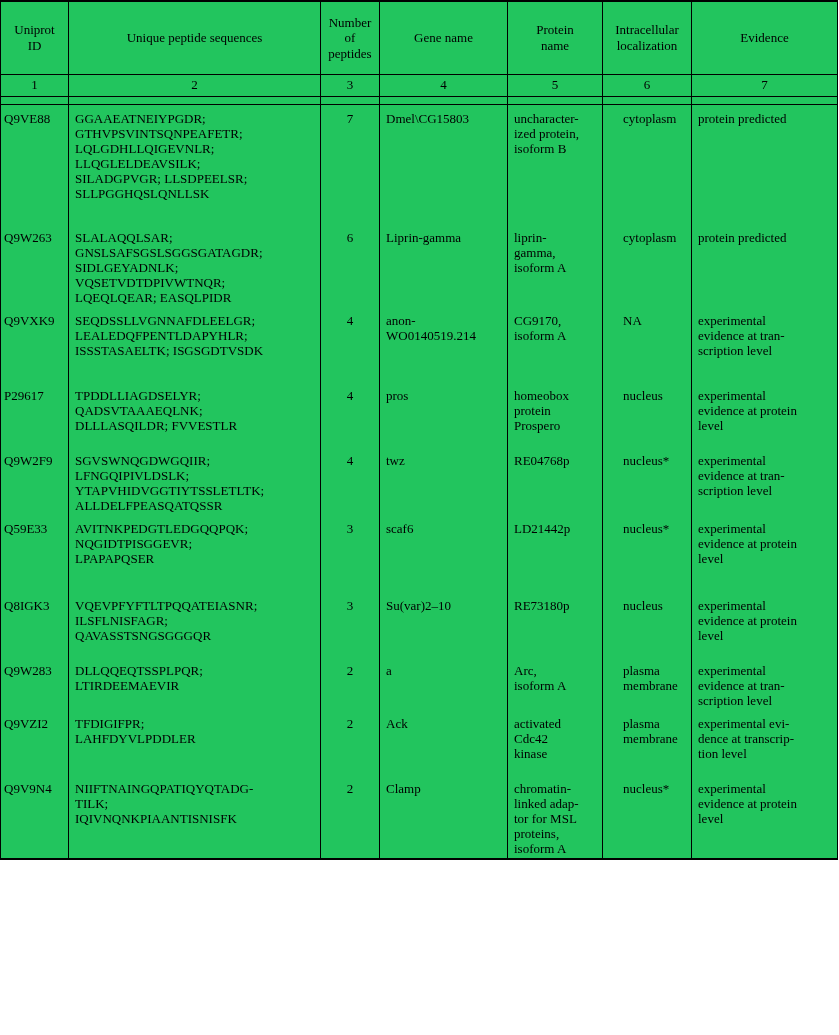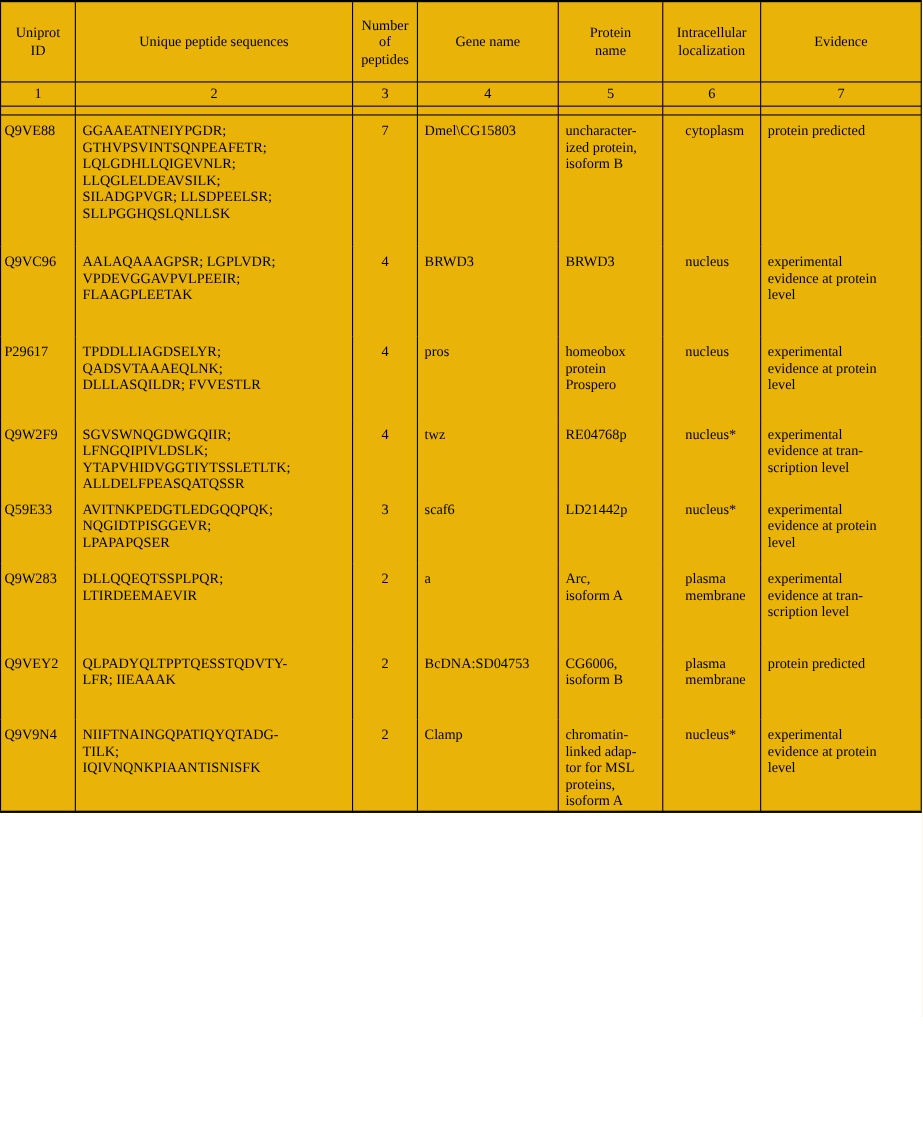--- a/index.html
+++ b/index.html
@@ -10,21 +10,21 @@
   .table-wrap {
     width: 839px;
     box-sizing: border-box;
   }
   table.prot-table {
     width: 837px;
     table-layout: fixed;
     border-collapse: collapse;
     font-family: "Liberation Serif", "DejaVu Serif", serif;
     color: #000000;
-    background: #eab308;
+    background: #22c55e;
     border-top: 2px solid #000;
     border-bottom: 2px solid #000;
     border-left: 1px solid #000;
     border-right: 1px solid #000;
   }
   th, td {
     border-left: 1px solid #000;
     border-right: 1px solid #000;
     box-sizing: border-box;
     font-weight: normal;
@@ -145,31 +145,48 @@
 SLLPGGHQSLQNLLSK</td>
           <td class="col-num">7</td>
           <td class="col-gene">Dmel\CG15803</td>
           <td class="col-protein">uncharacter-
 ized protein,
 isoform B</td>
           <td class="col-loc">cytoplasm</td>
           <td class="col-evid">protein predicted</td>
         </tr>
         <tr>
-          <td class="col-id">Q9VC96</td>
-          <td class="col-pep">AALAQAAAGPSR; LGPLVDR;
-VPDEVGGAVPVLPEEIR;
-FLAAGPLEETAK</td>
+          <td class="col-id">Q9W263</td>
+          <td class="col-pep">SLALAQQLSAR;
+GNSLSAFSGSLSGGSGATAGDR;
+SIDLGEYADNLK;
+VQSETVDTDPIVWTNQR;
+LQEQLQEAR; EASQLPIDR</td>
+          <td class="col-num">6</td>
+          <td class="col-gene">Liprin-gamma</td>
+          <td class="col-protein">liprin-
+gamma,
+isoform A</td>
+          <td class="col-loc">cytoplasm</td>
+          <td class="col-evid">protein predicted</td>
+        </tr>
+        <tr>
+          <td class="col-id">Q9VXK9</td>
+          <td class="col-pep">SEQDSSLLVGNNAFDLEELGR;
+LEALEDQFPENTLDAPYHLR;
+ISSSTASAELTK; ISGSGDTVSDK</td>
           <td class="col-num">4</td>
-          <td class="col-gene">BRWD3</td>
-          <td class="col-protein">BRWD3</td>
-          <td class="col-loc">nucleus</td>
-          <td class="col-evid">experimental
-evidence at protein
-level</td>
+          <td class="col-gene">anon-
+WO0140519.214</td>
+          <td class="col-protein">CG9170,
+isoform A</td>
+          <td class="col-loc">NA</td>
+          <td class="col-evid">experimental
+evidence at tran-
+scription level</td>
         </tr>
         <tr>
           <td class="col-id">P29617</td>
           <td class="col-pep">TPDDLLIAGDSELYR;
 QADSVTAAAEQLNK;
 DLLLASQILDR; FVVESTLR</td>
           <td class="col-num">4</td>
           <td class="col-gene">pros</td>
           <td class="col-protein">homeobox
 protein
@@ -200,44 +217,60 @@
 LPAPAPQSER</td>
           <td class="col-num">3</td>
           <td class="col-gene">scaf6</td>
           <td class="col-protein">LD21442p</td>
           <td class="col-loc">nucleus*</td>
           <td class="col-evid">experimental
 evidence at protein
 level</td>
         </tr>
         <tr>
+          <td class="col-id">Q8IGK3</td>
+          <td class="col-pep">VQEVPFYFTLTPQQATEIASNR;
+ILSFLNISFAGR;
+QAVASSTSNGSGGGQR</td>
+          <td class="col-num">3</td>
+          <td class="col-gene">Su(var)2–10</td>
+          <td class="col-protein">RE73180p</td>
+          <td class="col-loc">nucleus</td>
+          <td class="col-evid">experimental
+evidence at protein
+level</td>
+        </tr>
+        <tr>
           <td class="col-id">Q9W283</td>
           <td class="col-pep">DLLQQEQTSSPLPQR;
 LTIRDEEMAEVIR</td>
           <td class="col-num">2</td>
           <td class="col-gene">a</td>
           <td class="col-protein">Arc,
 isoform A</td>
           <td class="col-loc">plasma
 membrane</td>
           <td class="col-evid">experimental
 evidence at tran-
 scription level</td>
         </tr>
         <tr>
-          <td class="col-id">Q9VEY2</td>
-          <td class="col-pep">QLPADYQLTPPTQESSTQDVTY-
-LFR; IIEAAAK</td>
+          <td class="col-id">Q9VZI2</td>
+          <td class="col-pep">TFDIGIFPR;
+LAHFDYVLPDDLER</td>
           <td class="col-num">2</td>
-          <td class="col-gene">BcDNA:SD04753</td>
-          <td class="col-protein">CG6006,
-isoform B</td>
+          <td class="col-gene">Ack</td>
+          <td class="col-protein">activated
+Cdc42
+kinase</td>
           <td class="col-loc">plasma
 membrane</td>
-          <td class="col-evid">protein predicted</td>
+          <td class="col-evid">experimental evi-
+dence at transcrip-
+tion level</td>
         </tr>
         <tr>
           <td class="col-id">Q9V9N4</td>
           <td class="col-pep">NIIFTNAINGQPATIQYQTADG-
 TILK;
 IQIVNQNKPIAANTISNISFK</td>
           <td class="col-num">2</td>
           <td class="col-gene">Clamp</td>
           <td class="col-protein">chromatin-
 linked adap-

